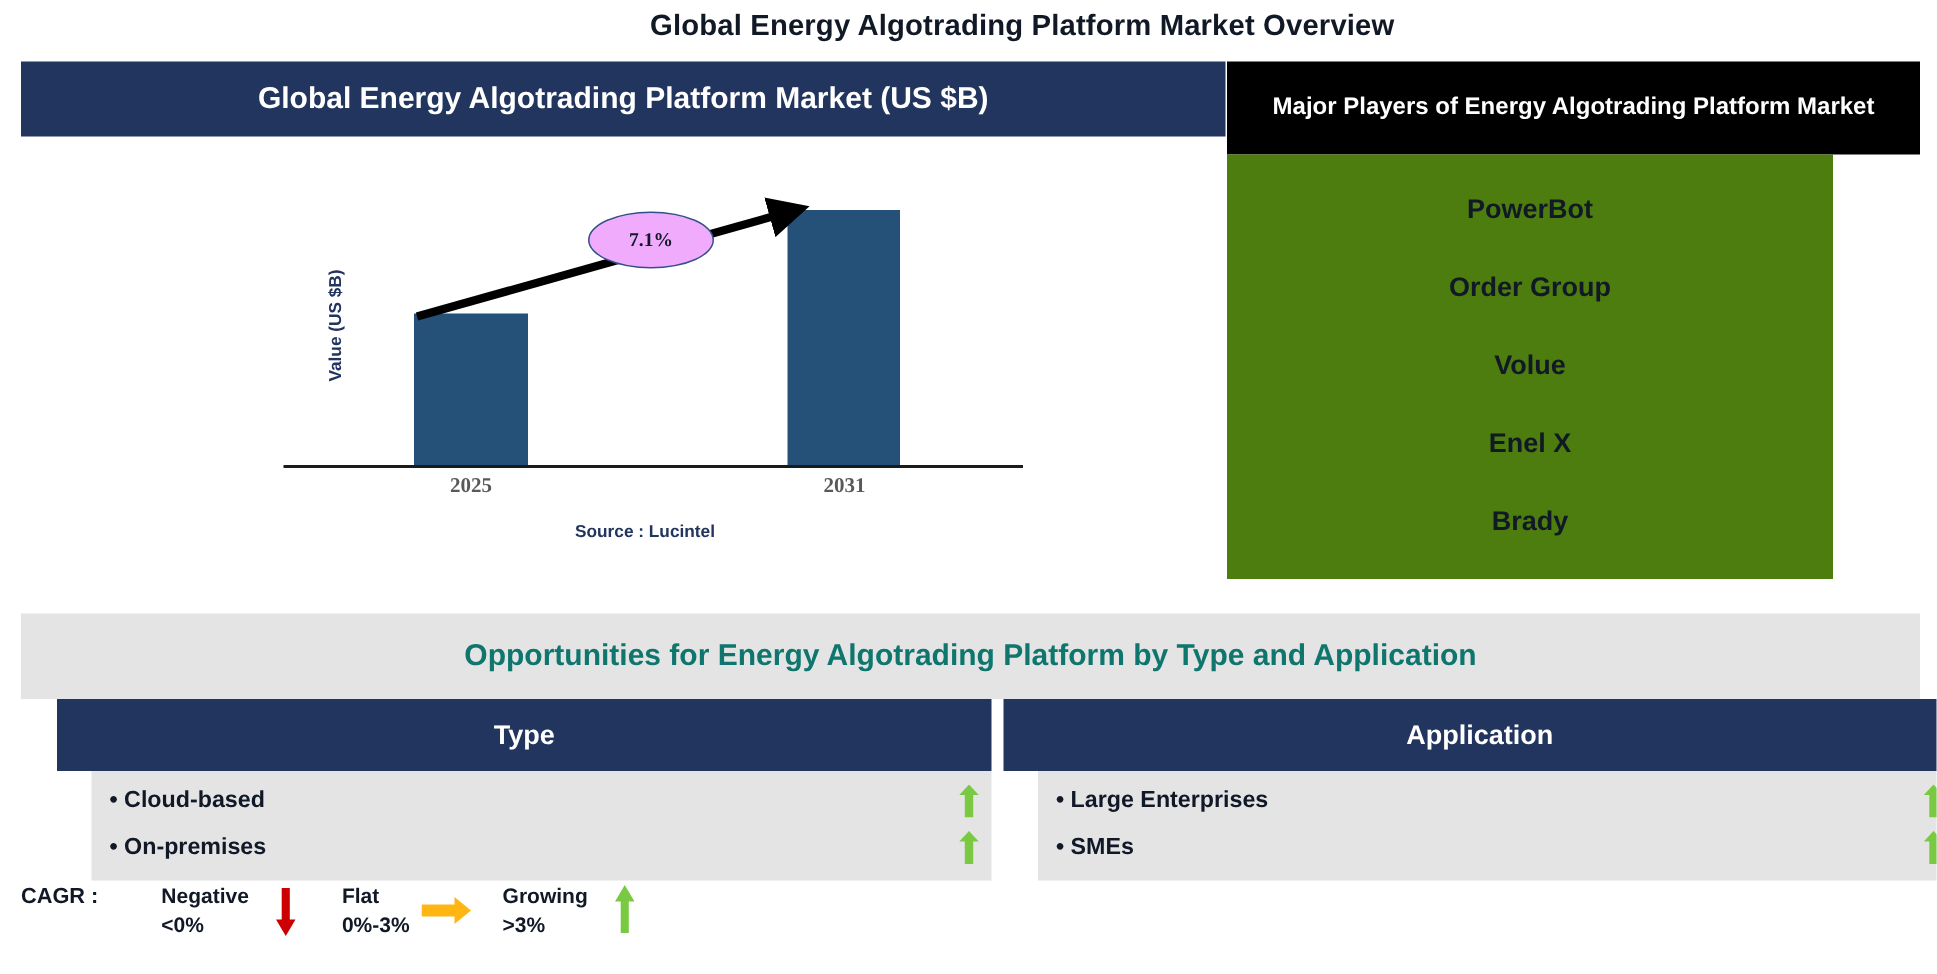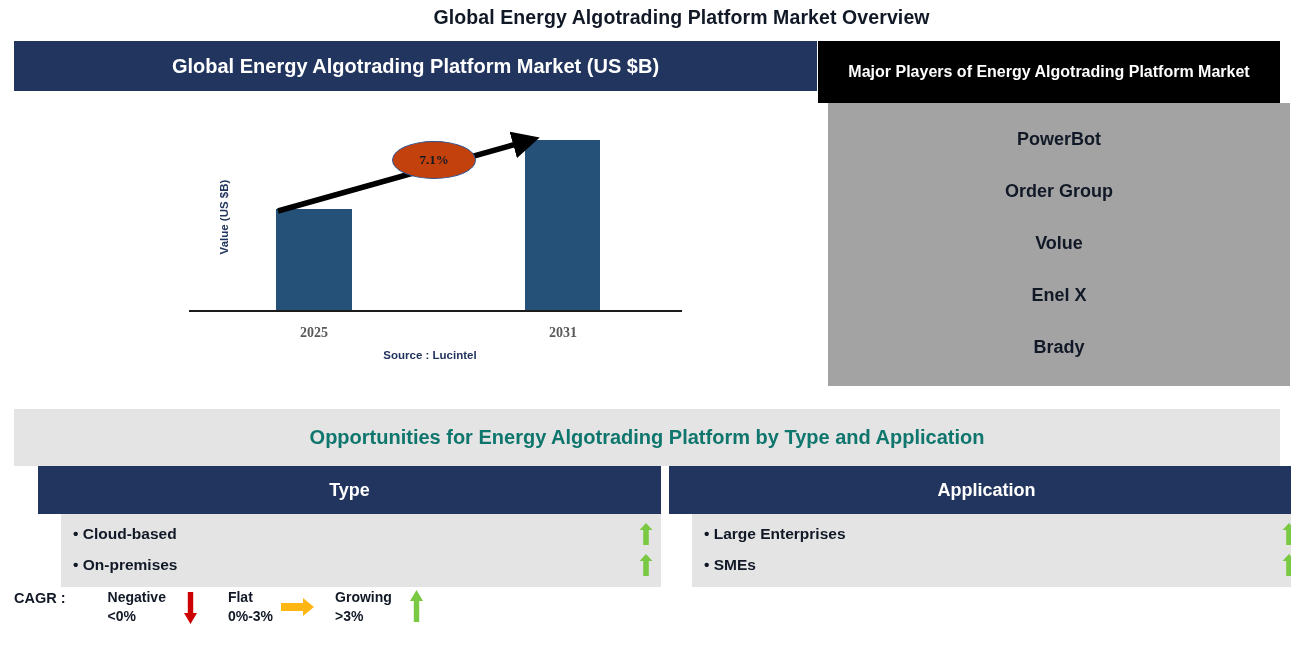--- a/index.html
+++ b/index.html
@@ -109,21 +109,21 @@
     width: 76px;
     height: 101px;
   }
   .bar-2031 {
     left: 350px;
     width: 75px;
     height: 170px;
   }
   .x-tick {
     position: absolute;
-    bottom: 32px;
+    bottom: 40px;
     width: 90px;
     text-align: center;
     font-size: 14px;
     font-weight: bold;
     color: #595959;
     font-family: "Liberation Serif", serif;
   }
   .x-tick-2025 { left: 94px; }
   .x-tick-2031 { left: 343px; }
 
@@ -136,21 +136,21 @@
     pointer-events: none;
   }
   .cagr-bubble {
     position: absolute;
     left: 217px;
     top: 38px;
     width: 82px;
     height: 36px;
     border: 1.3px solid #32508a;
     border-radius: 50%;
-    background: #c2410c;
+    background: #f0abfc;
     display: flex;
     align-items: center;
     justify-content: center;
     font-size: 13px;
     font-weight: bold;
     color: #111826;
     font-family: "Liberation Serif", serif;
   }
 
   .source-note {
@@ -185,25 +185,25 @@
     justify-content: center;
     text-align: center;
     font-size: 16px;
     font-weight: bold;
     line-height: 1.35;
     padding: 0 12px;
     box-sizing: border-box;
   }
   .players-body {
     position: absolute;
-    left: 10px;
+    left: 0;
     top: 62px;
-    width: 462px;
+    width: 404px;
     height: 283px;
-    background: #a3a3a3;
+    background: #4d7c0f;
     display: flex;
     flex-direction: column;
     justify-content: flex-start;
     padding-top: 10px;
     box-sizing: border-box;
   }
   .player-item {
     height: 52px;
     line-height: 52px;
     text-align: center;

